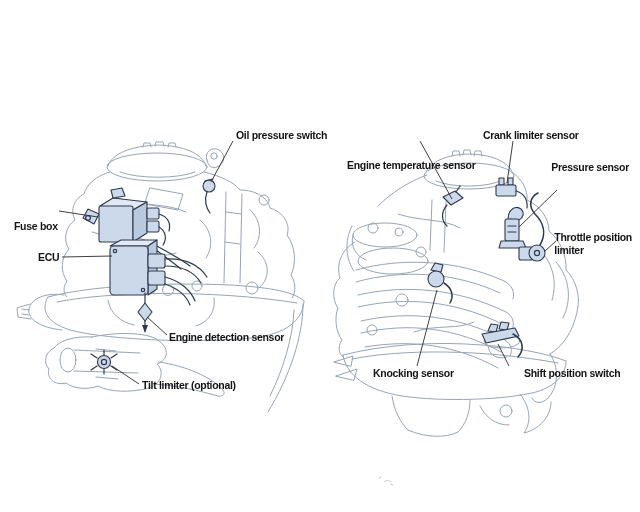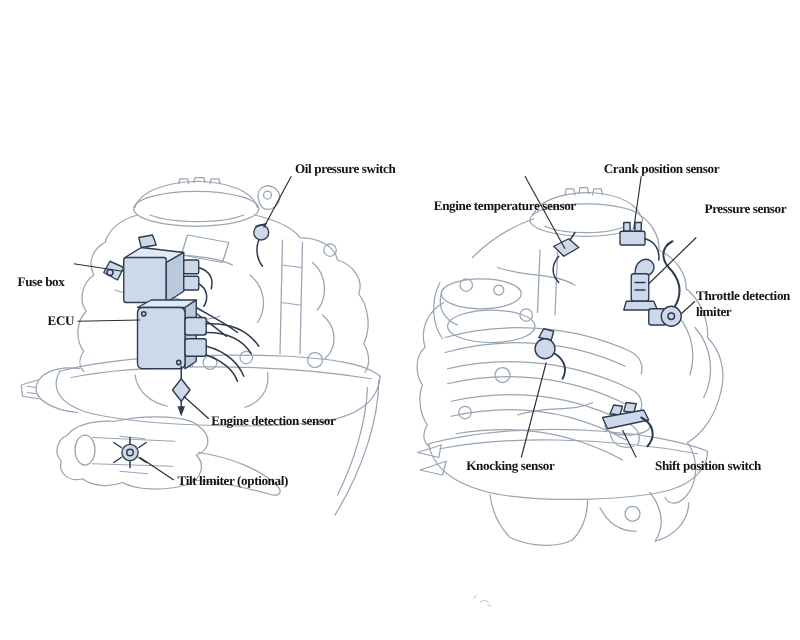--- a/index.html
+++ b/index.html
@@ -1,18 +1,18 @@
 <!DOCTYPE html>
 <html style="--background: #ffffff; --engine-line: #98a5b4; --component-stroke: #2e3a4e; --component-fill: #ccd9ea; --label-text: #141414; --leader-line: #2a2a2a;"><head>
 <meta charset="utf-8">
 <style>
   html,body{margin:0;padding:0;background:#fff;}
   .stage{
     position:relative;width:640px;height:512px;background:var(--background,#fff);
-    overflow:hidden;font-family:Liberation Serif, serif;
+    overflow:hidden;font-family:Liberation Sans, sans-serif;
   }
   .stage svg{position:absolute;left:0;top:0;}
   
   .eng path,.eng ellipse,.eng circle,.eng rect{
     stroke:var(--engine-line);stroke-width:1;fill:none;
     stroke-linecap:round;stroke-linejoin:round;
   }
   
   .comp{stroke:var(--component-stroke);stroke-width:1.1;fill:var(--component-fill);stroke-linejoin:round;}
   .comp-lite{stroke:var(--component-stroke);stroke-width:1.1;fill:#e0e9f4;stroke-linejoin:round;}
@@ -240,24 +240,24 @@
     <path d="M379,479 l2,-3 M384,482 c2,-2 5,-2 7,0 M390,484 l3,1"></path>
   </g>
 </svg>
 
 <div class="label lbl-oil">Oil pressure switch</div>
 <div class="label lbl-fuse">Fuse box</div>
 <div class="label lbl-ecu">ECU</div>
 <div class="label lbl-water">Engine detection sensor</div>
 <div class="label lbl-tilt">Tilt limiter (optional)</div>
 <div class="label lbl-engine-temp">Engine temperature sensor</div>
-<div class="label lbl-crank">Crank position sensor</div>
+<div class="label lbl-crank">Crank limiter sensor</div>
 <div class="label lbl-intake">
   <div>Pressure sensor</div>
 </div>
 <div class="label lbl-throttle">
-  <div>Throttle detection</div>
+  <div>Throttle position</div>
   <div>limiter</div>
 </div>
 <div class="label lbl-knocking">Knocking sensor</div>
 <div class="label lbl-shift">Shift position switch</div>
 
 </div>
 
 </body></html>

